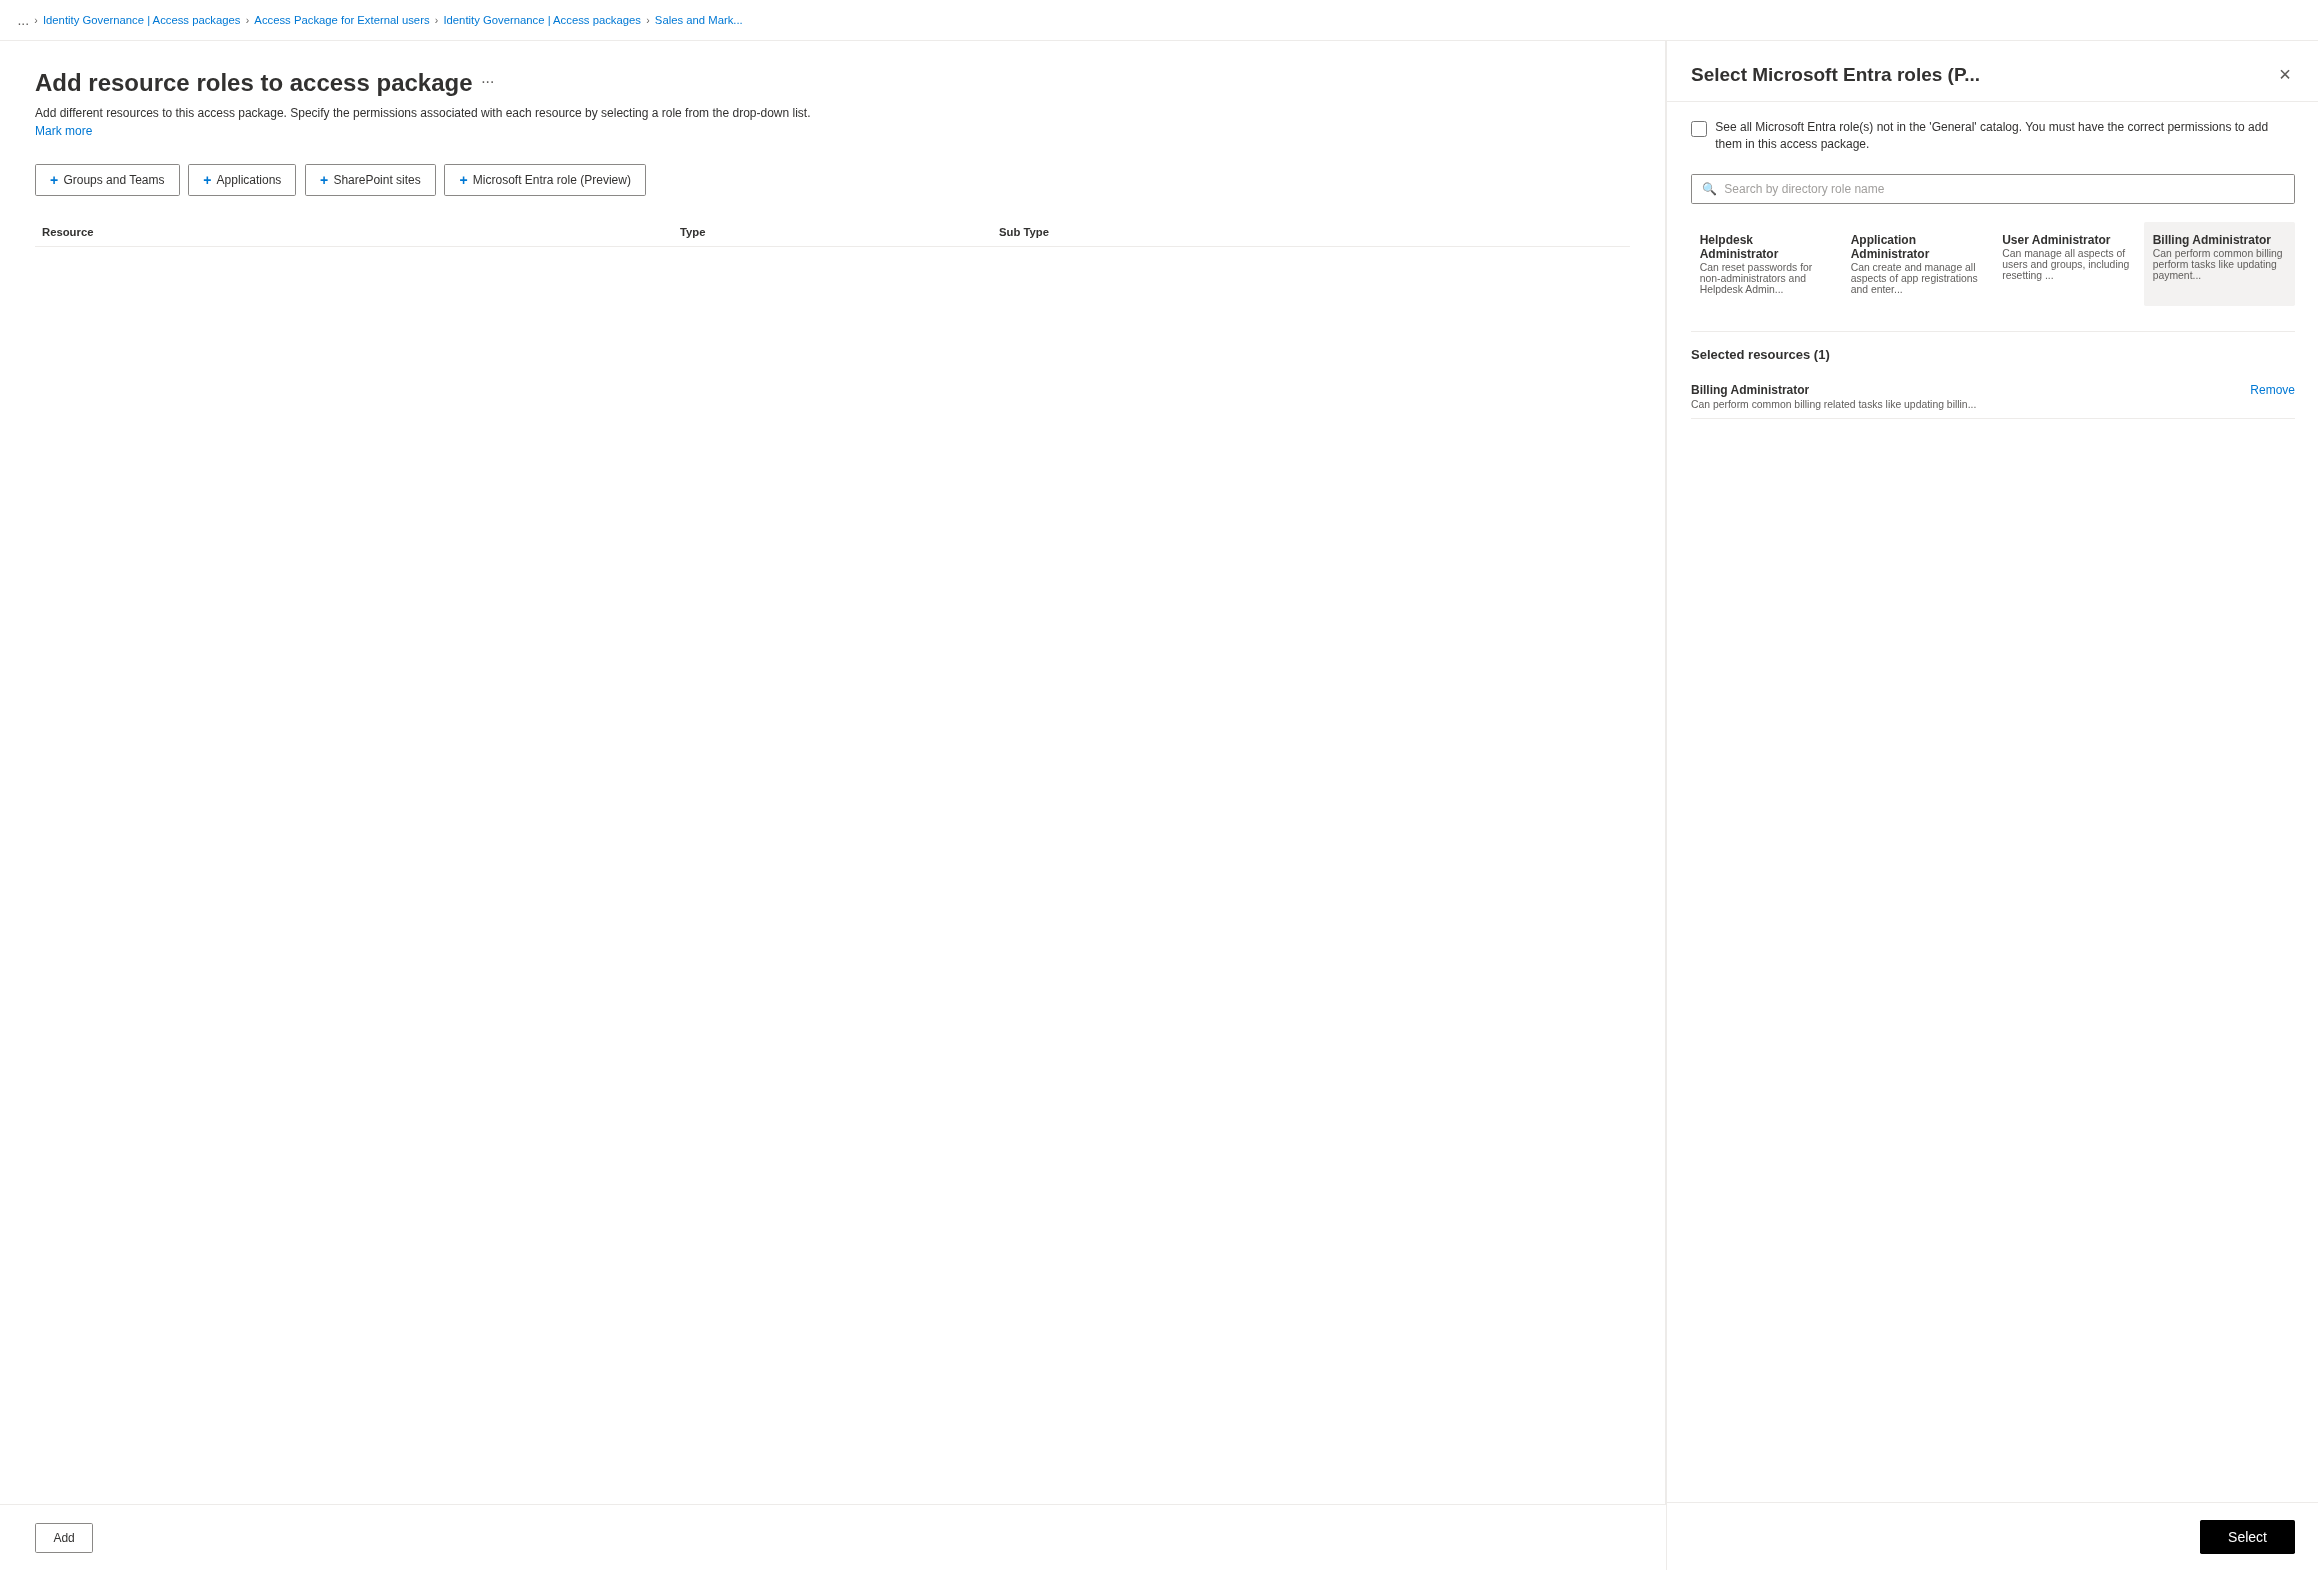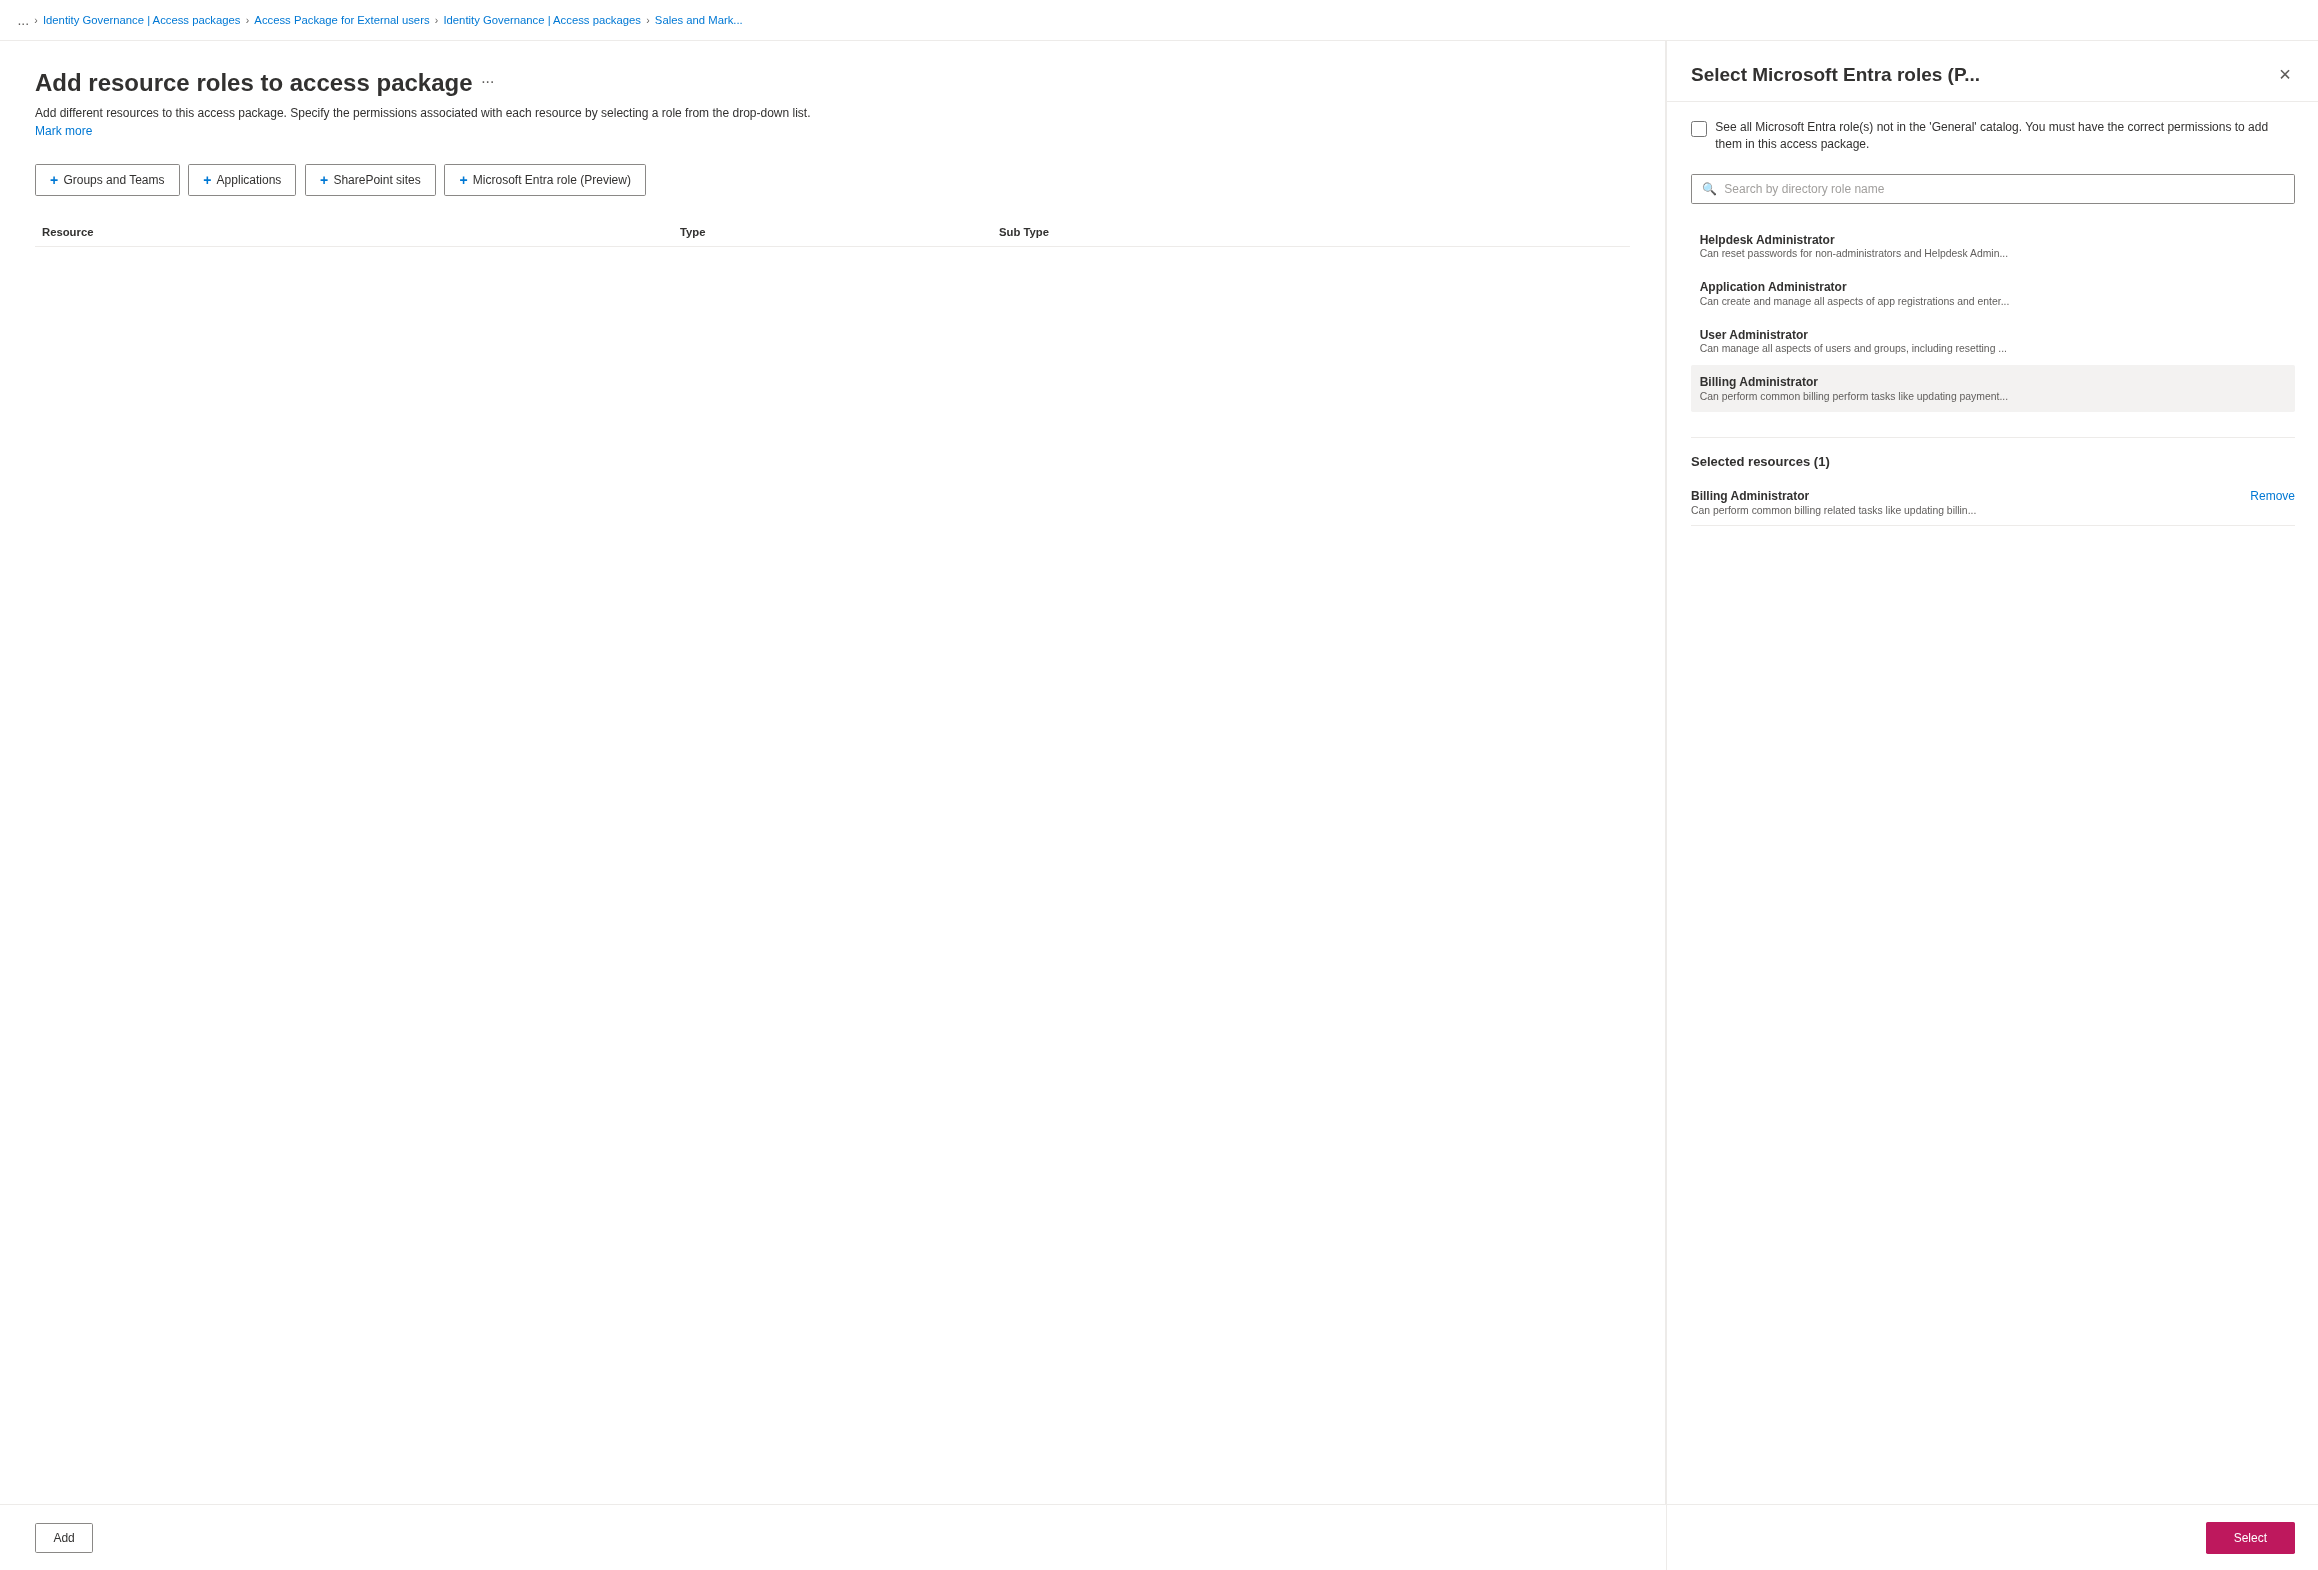--- a/index.html
+++ b/index.html
@@ -227,21 +227,21 @@
       font-size: 12px;
       flex: 1;
       color: #323130;
       background: transparent;
     }
     .search-input::placeholder { color: #a19f9d; }
 
     
     .role-list {
       display: flex;
-      flex-direction: column;
+      flex-direction: row;
       margin-bottom: 17.4px;
     }
     .role-item {
       padding: 10.4px 8.7px;
       cursor: pointer;
       border-radius: 1.7px;
     }
     .role-item.highlighted {
       background: #f3f2f1;
     }
@@ -298,24 +298,24 @@
 
     
     .panel-footer {
       padding: 17.4px 24px;
       border-top: 0.9px solid #edebe9;
       display: flex;
       justify-content: flex-end;
     }
     .btn-select {
       padding: 8.7px 28px;
-      background: #be185d;
+      background: #000000;
       color: #fff;
       border: none;
-      font-size: 12px;
+      font-size: 14px;
       cursor: pointer;
       border-radius: 1.7px;
       font-weight: 500;
     }
   </style>
 </head>
 <body>
 
 <div class="breadcrumb-bar">
   <span class="breadcrumb-dots">...</span>

